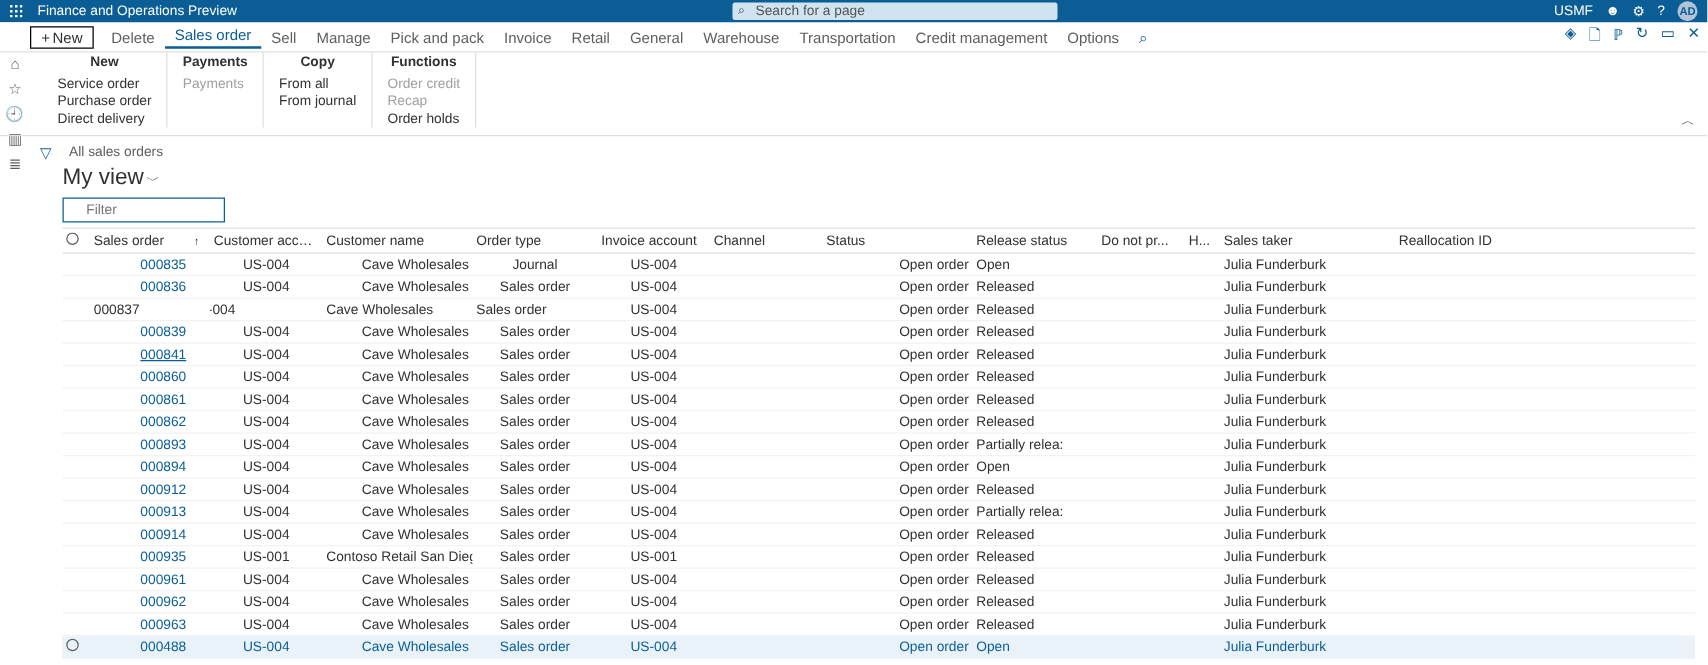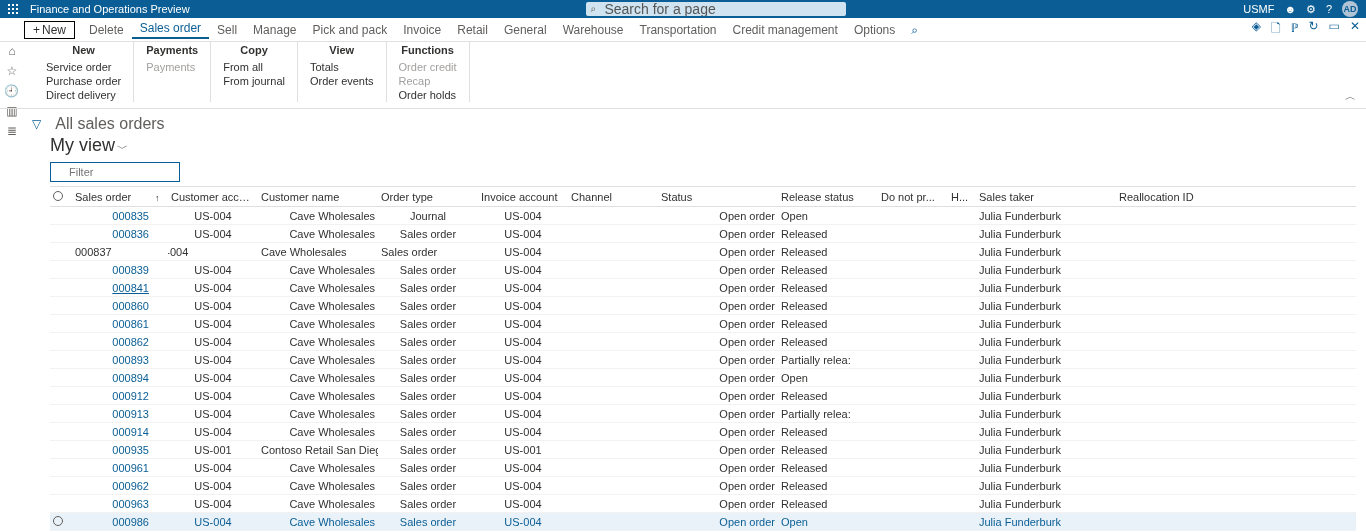--- a/index.html
+++ b/index.html
@@ -3,21 +3,21 @@
 <meta charset="utf-8">
 <style>
 * { box-sizing: border-box; margin: 0; padding: 0; }
 body { font-family: "Segoe UI", Arial, sans-serif; font-size: 12px; color: #323130; background: #fff; overflow: hidden; width: 1366px; height: 532px; }
 
 
 .titlebar { background: #0a5e95; color: #fff; height: 18px; display: flex; align-items: center; padding: 0 4px; font-size: 11px; }
 .titlebar .waffle { width: 18px; display: flex; align-items: center; justify-content: center; }
 .titlebar .app-title { margin-left: 8px; }
 .titlebar .search-wrap { margin: 0 auto; }
-.titlebar .search { width: 260px; height: 14px; background: #cfe3f0; border: none; border-radius: 2px; padding: 0 6px 0 18px; font-size: 14px; color: #555; }
+.titlebar .search { width: 260px; height: 14px; background: #cfe3f0; border: none; border-radius: 2px; padding: 0 6px 0 18px; font-size: 11px; color: #555; }
 .titlebar .search::placeholder { color: #555; }
 .titlebar .right { display: flex; align-items: center; gap: 10px; margin-right: 4px; }
 .titlebar .right .entity { font-size: 11px; }
 .titlebar .avatar { width: 16px; height: 16px; border-radius: 50%; background: #b0c4d6; color: #0a5e95; font-size: 9px; display: flex; align-items: center; justify-content: center; font-weight: 600; }
 
 
 .actionbar { background: #fff; border-bottom: 1px solid #e1dfdd; height: 24px; display: flex; align-items: center; padding: 0 6px 0 24px; position: relative; }
 .actionbar .new-btn { border: 1px solid #000; padding: 1px 8px; margin-right: 6px; display: flex; align-items: center; gap: 2px; cursor: pointer; }
 .actionbar .item { padding: 0 8px; color: #605e5c; cursor: pointer; text-align: right; }
 .actionbar .item.active { color: #0a5e95; border-bottom: 2px solid #0a5e95; padding-bottom: 2px; }
@@ -36,21 +36,21 @@
 
 
 .leftrail { position: absolute; left: 0; top: 18px; width: 24px; background: #fff; display: flex; flex-direction: column; align-items: center; gap: 6px; padding-top: 6px; color: #605e5c; font-size: 12px; }
 .leftrail span { cursor: pointer; }
 
 
 .content-wrap { display: flex; }
 .content { padding: 6px 10px 0 50px; flex: 1; }
 .breadcrumb-row { display: flex; align-items: center; gap: 10px; }
 .filter-icon { color: #0a5e95; margin-left: -18px; margin-right: 4px; }
-.breadcrumb { font-size: 16px; color: #605e5c; }
+.breadcrumb { font-size: 11px; color: #605e5c; }
 .view-title { font-size: 18px; font-weight: 400; margin: 2px 0 6px; display: flex; align-items: flex-end; }
 .view-title .chev { font-size: 11px; margin-left: 2px; color: #605e5c; }
 .filter-input { width: 130px; border: 1px solid #0a5e95; height: 20px; padding: 0 4px 0 18px; font-size: 11px; position: relative; }
 .filter-wrap { position: relative; display: inline-block; margin-bottom: 4px; }
 .filter-wrap .mag { position: absolute; left: 4px; top: 3px; font-size: 11px; color: #605e5c; }
 
 
 .grid { width: 100%; border-top: 1px solid #e1dfdd; }
 .grid-header, .grid-row { display: grid; grid-template-columns: 22px 80px 16px 90px 120px 100px 90px 90px 120px 100px 70px 28px 140px 100px; align-items: center; font-size: 11px; }
 .grid-header { color: #323130; border-bottom: 1px solid #e1dfdd; height: 20px; }
@@ -152,27 +152,20 @@
       </div>
     </div>
     <div class="ribbon-group">
       <div class="ribbon-group-title">Copy</div>
       <div class="ribbon-group-items">
         <span>From all</span>
         <span>From journal</span>
       </div>
     </div>
     <div class="ribbon-group">
-      <div class="ribbon-group-title">View</div>
-      <div class="ribbon-group-items">
-        <span>Totals</span>
-        <span>Order events</span>
-      </div>
-    </div>
-    <div class="ribbon-group">
       <div class="ribbon-group-title">Functions</div>
       <div class="ribbon-group-items">
         <span class="muted">Order credit</span>
         <span class="muted">Recap</span>
         <span>Order holds</span>
       </div>
     </div>
     <span class="chevron-up">︿</span>
 </div>
 
@@ -677,21 +670,21 @@
             </div>
             <div><span>Released</span></div>
             <div></div>
             <div></div>
             <div><span>Julia Funderburk</span></div>
             <div></div>
           </div>
           <div class="grid-row hover">
             <div><span class="radio"></span></div>
             <div>
-              <span class="link txt-right" style="display:block;">000986</span>
+              <span class="link txt-right" style="display:block;">000488</span>
             </div>
             <div></div>
             <div>
               <span style="display:block;text-align:center;">US-004</span>
             </div>
             <div>
               <span style="display:block;text-align:right;">Cave Wholesales</span>
             </div>
             <div>
               <span style="display:block;text-align:center;">Sales order</span>

